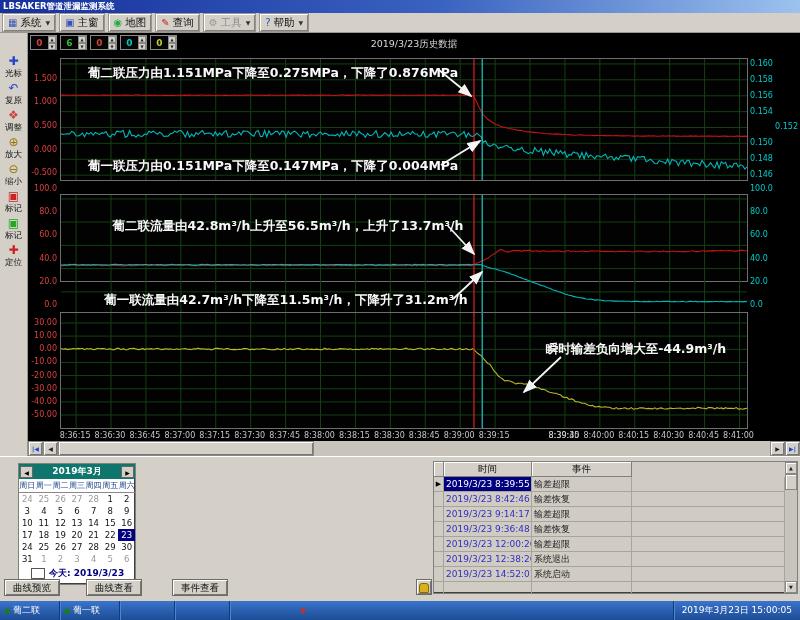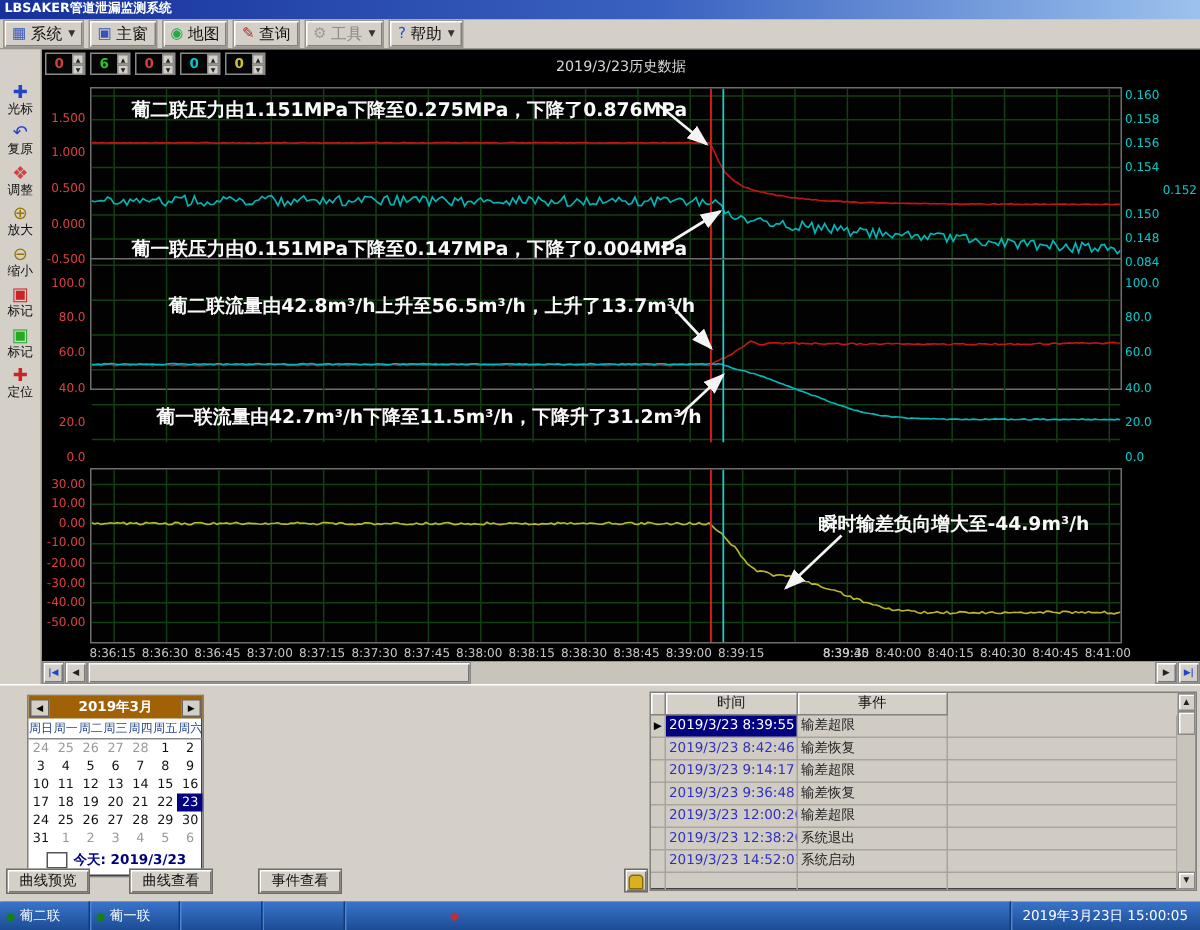--- a/index.html
+++ b/index.html
@@ -51,21 +51,21 @@
   .sbtn.blue{color:#2244cc;font-weight:bold}
   .hthumb{width:256px;height:15px;background:#d4d0c8;border:1px solid #888;box-shadow:inset 1px 1px 0 #fff,inset -1px -1px 0 #777;box-sizing:border-box;cursor:pointer}
   .htrack{flex:1}
 
   
   .bottom-panel{position:absolute;left:0;top:456px;width:800px;height:145px;background:#d4d0c8;border-top:1px solid #fff;box-sizing:border-box}
 
   
   .calendar{position:absolute;left:18px;top:6px;width:118px;height:122px;background:#fff;
     border:1px solid #808080;box-shadow:inset -1px -1px 0 #404040;font-size:8.5px;box-sizing:border-box}
-  .cal-head{height:15px;background:#a16207;display:flex;align-items:center;justify-content:space-between;padding:0 1px}
+  .cal-head{height:15px;background:#0f766e;display:flex;align-items:center;justify-content:space-between;padding:0 1px}
   .cal-nav{width:13px;height:12px;background:#d4d0c8;border:1px solid #666;font-size:6px;line-height:11px;text-align:center;color:#000;cursor:pointer;box-sizing:border-box}
   .cal-title{color:#fff;font-size:9px;font-weight:bold}
   .cal-week{display:flex;border-bottom:1px solid #888;color:#224488}
   .cal-week span{flex:1;text-align:center;line-height:13px;font-size:8px}
   .cal-row{display:flex}
   .cal-row span{flex:1;text-align:center;line-height:12px;font-size:8.5px;color:#111;cursor:pointer}
   .cal-row span.muted{color:#999}
   .cal-row span.sel{background:#000080;color:#fff}
   .cal-today{display:flex;align-items:center;gap:4px;padding:2px 0 0 12px}
   .cal-box{width:12px;height:9px;background:#fff;border:1px solid #555;display:inline-block}
@@ -258,21 +258,21 @@
         <line x1="0" y1="116.16" x2="686" y2="116.16" stroke="#134013" stroke-width="1"></line>
         <path d="M0.0,36.3L2.1,35.9L4.3,36.3L6.4,36.0L8.6,36.2L10.7,36.3L12.9,36.1L15.0,36.2L17.2,36.2L19.3,36.3L21.4,36.1L23.6,36.4L25.7,36.1L27.9,36.3L30.0,36.2L32.2,36.4L34.3,36.2L36.4,36.2L38.6,36.3L40.7,36.3L42.9,35.9L45.0,36.4L47.2,36.1L49.3,36.3L51.4,36.1L53.6,36.3L55.7,36.4L57.9,36.0L60.0,36.2L62.2,36.1L64.3,36.0L66.5,36.1L68.6,36.2L70.7,36.5L72.9,36.0L75.0,36.0L77.2,35.9L79.3,36.3L81.5,36.3L83.6,36.4L85.8,36.3L87.9,36.1L90.0,36.4L92.2,36.3L94.3,36.0L96.5,36.5L98.6,36.2L100.8,36.3L102.9,36.4L105.0,36.3L107.2,36.5L109.3,36.4L111.5,36.3L113.6,36.5L115.8,36.2L117.9,36.2L120.0,36.0L122.2,36.4L124.3,36.1L126.5,36.4L128.6,35.9L130.8,36.2L132.9,36.3L135.1,36.4L137.2,36.4L139.3,36.0L141.5,36.0L143.6,36.2L145.8,36.3L147.9,36.0L150.1,36.3L152.2,36.2L154.3,36.5L156.5,36.1L158.6,36.3L160.8,36.2L162.9,36.4L165.1,36.1L167.2,36.5L169.4,36.2L171.5,36.3L173.6,36.1L175.8,36.3L177.9,36.4L180.1,36.2L182.2,36.2L184.4,36.1L186.5,36.1L188.7,36.0L190.8,35.9L192.9,36.5L195.1,36.1L197.2,36.2L199.4,36.1L201.5,36.3L203.7,36.4L205.8,36.4L207.9,35.9L210.1,36.2L212.2,36.2L214.4,36.2L216.5,36.3L218.7,36.3L220.8,36.1L223.0,36.3L225.1,36.4L227.2,36.3L229.4,36.1L231.5,36.1L233.7,36.0L235.8,36.1L238.0,35.9L240.1,36.3L242.2,36.1L244.4,36.4L246.5,36.3L248.7,36.1L250.8,36.0L253.0,36.3L255.1,36.0L257.3,36.1L259.4,36.4L261.5,36.1L263.7,36.1L265.8,36.2L268.0,36.1L270.1,36.2L272.3,36.5L274.4,36.3L276.5,36.2L278.7,36.0L280.8,35.9L283.0,36.0L285.1,36.4L287.3,36.1L289.4,36.4L291.6,36.1L293.7,36.3L295.8,35.9L298.0,36.0L300.1,36.0L302.3,36.1L304.4,36.0L306.6,36.2L308.7,36.0L310.8,35.9L313.0,36.4L315.1,36.0L317.3,36.4L319.4,36.0L321.6,36.4L323.7,36.0L325.8,36.0L328.0,36.1L330.1,36.1L332.3,36.3L334.4,36.3L336.6,36.3L338.7,36.2L340.9,36.3L343.0,36.4L345.1,36.2L347.3,36.2L349.4,36.2L351.6,36.2L353.7,36.3L355.9,36.4L358.0,36.0L360.2,36.2L362.3,36.0L364.4,36.3L366.6,36.0L368.7,36.4L370.9,36.3L373.0,36.0L375.2,36.1L377.3,36.2L379.4,36.5L381.6,35.9L383.7,36.4L385.9,36.2L388.0,36.2L390.2,36.2L392.3,36.1L394.4,36.3L396.6,36.1L398.7,36.0L400.9,36.3L403.0,36.4L405.2,36.1L407.3,36.0L409.5,36.2L411.6,36.2L413.7,39.0L415.9,43.6L418.0,48.3L420.2,52.1L422.3,55.9L424.5,57.9L426.6,60.0L428.8,61.8L430.9,63.0L433.0,64.5L435.2,65.8L437.3,66.1L439.5,67.2L441.6,67.9L443.8,68.3L445.9,69.0L448.0,69.2L450.2,69.9L452.3,70.2L454.5,70.6L456.6,71.4L458.8,71.3L460.9,71.5L463.1,72.2L465.2,72.7L467.3,72.9L469.5,72.7L471.6,73.4L473.8,73.2L475.9,73.8L478.1,73.7L480.2,74.3L482.3,74.0L484.5,74.5L486.6,74.8L488.8,74.9L490.9,75.0L493.1,75.1L495.2,74.9L497.3,75.1L499.5,75.1L501.6,75.7L503.8,75.3L505.9,75.8L508.1,75.6L510.2,75.9L512.4,76.2L514.5,76.2L516.6,76.0L518.8,75.9L520.9,75.9L523.1,76.2L525.2,76.2L527.4,76.2L529.5,76.2L531.6,76.5L533.8,76.6L535.9,76.4L538.1,76.5L540.2,76.5L542.4,76.6L544.5,76.6L546.7,76.7L548.8,76.5L550.9,76.7L553.1,76.7L555.2,76.5L557.4,76.7L559.5,76.9L561.7,76.7L563.8,76.9L565.9,76.8L568.1,76.7L570.2,77.0L572.4,77.1L574.5,77.1L576.7,76.8L578.8,77.2L581.0,77.1L583.1,77.1L585.2,77.1L587.4,76.8L589.5,77.1L591.7,76.8L593.8,77.0L596.0,77.2L598.1,77.3L600.3,77.0L602.4,76.8L604.5,77.3L606.7,76.9L608.8,77.0L611.0,77.1L613.1,76.8L615.3,77.4L617.4,77.0L619.5,77.3L621.7,77.2L623.8,77.0L626.0,77.3L628.1,77.1L630.3,76.9L632.4,77.4L634.6,76.9L636.7,77.2L638.8,77.3L641.0,77.0L643.1,77.2L645.3,77.1L647.4,77.1L649.6,77.0L651.7,77.3L653.8,77.0L656.0,77.2L658.1,77.4L660.3,77.2L662.4,77.0L664.6,77.1L666.7,77.4L668.9,77.2L671.0,77.2L673.1,77.5L675.3,77.1L677.4,77.1L679.6,77.4L681.7,77.4L683.9,77.1L686.0,77.4" fill="none" stroke="#c41414" stroke-width="1.1"></path>
         <path d="M0.0,74.8L2.1,75.5L4.3,75.0L6.4,74.8L8.6,75.0L10.7,72.4L12.9,73.5L15.0,76.7L17.2,77.0L19.3,76.1L21.4,74.1L23.6,77.7L25.7,73.8L27.9,75.1L30.0,73.4L32.2,76.1L34.3,73.4L36.4,74.6L38.6,75.6L40.7,73.9L42.9,74.1L45.0,72.5L47.2,76.6L49.3,78.2L51.4,75.1L53.6,76.0L55.7,72.2L57.9,72.6L60.0,72.9L62.2,71.3L64.3,78.3L66.5,77.0L68.6,71.6L70.7,76.8L72.9,76.3L75.0,78.2L77.2,75.8L79.3,77.3L81.5,77.2L83.6,75.0L85.8,75.6L87.9,72.2L90.0,73.5L92.2,72.2L94.3,73.6L96.5,75.2L98.6,73.2L100.8,74.6L102.9,77.5L105.0,77.1L107.2,77.2L109.3,74.8L111.5,74.3L113.6,72.1L115.8,73.4L117.9,71.8L120.0,71.5L122.2,74.1L124.3,78.0L126.5,72.8L128.6,78.2L130.8,75.2L132.9,77.6L135.1,73.7L137.2,75.5L139.3,73.2L141.5,71.6L143.6,75.0L145.8,74.3L147.9,74.0L150.1,74.5L152.2,77.1L154.3,72.7L156.5,76.7L158.6,74.1L160.8,76.1L162.9,73.2L165.1,71.6L167.2,78.0L169.4,77.9L171.5,74.7L173.6,75.8L175.8,75.1L177.9,72.8L180.1,75.9L182.2,71.9L184.4,72.3L186.5,72.2L188.7,74.0L190.8,76.0L192.9,77.3L195.1,72.6L197.2,71.6L199.4,77.5L201.5,77.5L203.7,71.5L205.8,77.9L207.9,71.8L210.1,75.7L212.2,74.6L214.4,72.6L216.5,72.3L218.7,75.6L220.8,71.9L223.0,72.7L225.1,78.1L227.2,72.3L229.4,75.4L231.5,73.3L233.7,72.2L235.8,73.9L238.0,76.3L240.1,78.1L242.2,72.9L244.4,74.7L246.5,72.6L248.7,78.3L250.8,75.3L253.0,75.2L255.1,76.9L257.3,74.4L259.4,72.9L261.5,75.6L263.7,74.2L265.8,74.7L268.0,76.3L270.1,76.0L272.3,76.1L274.4,76.7L276.5,75.0L278.7,77.6L280.8,73.1L283.0,76.5L285.1,71.9L287.3,76.0L289.4,76.5L291.6,72.2L293.7,73.3L295.8,76.9L298.0,72.3L300.1,74.5L302.3,75.5L304.4,78.2L306.6,74.4L308.7,76.6L310.8,76.3L313.0,74.4L315.1,71.7L317.3,78.4L319.4,78.2L321.6,76.0L323.7,73.6L325.8,75.2L328.0,77.5L330.1,73.0L332.3,77.5L334.4,76.8L336.6,77.3L338.7,72.6L340.9,76.4L343.0,75.9L345.1,74.6L347.3,73.4L349.4,75.5L351.6,72.5L353.7,75.0L355.9,75.0L358.0,77.4L360.2,76.5L362.3,72.4L364.4,77.9L366.6,78.1L368.7,75.2L370.9,75.0L373.0,73.0L375.2,78.2L377.3,72.4L379.4,74.1L381.6,72.6L383.7,72.8L385.9,75.9L388.0,74.6L390.2,73.8L392.3,73.1L394.4,74.1L396.6,77.7L398.7,76.1L400.9,74.8L403.0,72.6L405.2,78.3L407.3,74.0L409.5,76.7L411.6,77.4L413.7,76.5L415.9,74.2L418.0,76.2L420.2,77.9L422.3,83.4L424.5,81.9L426.6,85.8L428.8,87.3L430.9,86.5L433.0,84.9L435.2,86.3L437.3,89.6L439.5,88.4L441.6,88.2L443.8,86.9L445.9,86.3L448.0,88.2L450.2,88.6L452.3,91.6L454.5,91.9L456.6,90.1L458.8,90.4L460.9,88.1L463.1,92.5L465.2,93.2L467.3,94.6L469.5,93.3L471.6,94.5L473.8,88.5L475.9,91.7L478.1,92.5L480.2,89.3L482.3,96.4L484.5,91.1L486.6,94.3L488.8,90.0L490.9,93.9L493.1,96.4L495.2,90.9L497.3,94.6L499.5,91.6L501.6,94.6L503.8,92.7L505.9,98.3L508.1,95.6L510.2,96.1L512.4,92.9L514.5,94.0L516.6,94.1L518.8,99.0L520.9,93.5L523.1,99.5L525.2,93.4L527.4,98.2L529.5,95.9L531.6,97.7L533.8,99.6L535.9,96.8L538.1,97.0L540.2,98.1L542.4,96.4L544.5,95.3L546.7,99.7L548.8,97.7L550.9,97.5L553.1,101.2L555.2,98.1L557.4,100.5L559.5,96.7L561.7,97.3L563.8,96.4L565.9,96.6L568.1,97.0L570.2,102.3L572.4,97.5L574.5,101.9L576.7,97.6L578.8,98.3L581.0,97.6L583.1,97.5L585.2,102.7L587.4,101.5L589.5,100.1L591.7,102.3L593.8,104.5L596.0,104.7L598.1,101.6L600.3,102.5L602.4,102.9L604.5,104.6L606.7,100.1L608.8,105.5L611.0,100.4L613.1,101.4L615.3,102.3L617.4,106.7L619.5,102.1L621.7,101.1L623.8,105.0L626.0,101.6L628.1,101.3L630.3,107.5L632.4,103.8L634.6,104.4L636.7,104.6L638.8,106.8L641.0,101.3L643.1,104.4L645.3,108.1L647.4,106.6L649.6,103.8L651.7,107.0L653.8,109.1L656.0,103.0L658.1,109.3L660.3,102.7L662.4,104.6L664.6,103.3L666.7,109.0L668.9,106.5L671.0,108.4L673.1,104.4L675.3,104.0L677.4,107.8L679.6,105.8L681.7,106.6L683.9,110.1L686.0,107.8" fill="none" stroke="#00b8b8" stroke-width="1.1"></path>
         <line x1="412.972" y1="0" x2="412.972" y2="121" stroke="#e02020" stroke-width="1.2"></line>
         <line x1="421.204" y1="0" x2="421.204" y2="121" stroke="#20c8c8" stroke-width="1.2"></line>
         <line x1="378" y1="11" x2="410" y2="37" stroke="#f4f4f4" stroke-width="1.8" marker-end="url(#arw0)"></line>
         <text x="212" y="18" text-anchor="middle" fill="#f8f8f8" font-size="12.5" font-weight="bold">葡二联压力由1.151MPa下降至0.275MPa，下降了0.876MPa</text>
         <line x1="380" y1="106" x2="419" y2="82" stroke="#f4f4f4" stroke-width="1.8" marker-end="url(#arw0)"></line>
         <text x="212" y="111" text-anchor="middle" fill="#f8f8f8" font-size="12.5" font-weight="bold">葡一联压力由0.151MPa下降至0.147MPa，下降了0.004MPa</text>
       </svg></div>
-  <div class="chart-panel" style="top:139px;height:88px"><svg width="686" height="122">
+  <div class="chart-panel" style="top:161px;height:88px"><svg width="686" height="122">
         <defs>
           <marker id="arw1" markerWidth="9" markerHeight="7" refX="7" refY="3" orient="auto">
             <path d="M0,0 L8,3 L0,6 Z" fill="#f4f4f4"></path>
           </marker>
         </defs>
         <line x1="15.091999999999999" y1="0" x2="15.091999999999999" y2="122" stroke="#134013" stroke-width="1"></line>
         <line x1="50.00939999999999" y1="0" x2="50.00939999999999" y2="122" stroke="#134013" stroke-width="1"></line>
         <line x1="84.9268" y1="0" x2="84.9268" y2="122" stroke="#134013" stroke-width="1"></line>
         <line x1="119.8442" y1="0" x2="119.8442" y2="122" stroke="#134013" stroke-width="1"></line>
         <line x1="154.7616" y1="0" x2="154.7616" y2="122" stroke="#134013" stroke-width="1"></line>
@@ -373,21 +373,21 @@
     <div class="axlab" style="left: 0px; width: 29px; text-align: right; top: 87.913px; color: rgb(221, 64, 64);">0.500</div>
     <div class="axlab" style="left: 0px; width: 29px; text-align: right; top: 111.508px; color: rgb(221, 64, 64);">0.000</div>
     <div class="axlab" style="left: 0px; width: 29px; text-align: right; top: 135.103px; color: rgb(221, 64, 64);">-0.500</div>
     <div class="axlab" style="left: 722px; width: 48px; top: 25.961px; color: rgb(0, 204, 204);">0.160</div>
     <div class="axlab" style="left: 722px; width: 48px; top: 41.812px; color: rgb(0, 204, 204);">0.158</div>
     <div class="axlab" style="left: 722px; width: 48px; top: 57.784px; color: rgb(0, 204, 204);">0.156</div>
     <div class="axlab" style="left: 722px; width: 48px; top: 73.635px; color: rgb(0, 204, 204);">0.154</div>
     <div class="axlab" style="left: 722px; width: 48px; top: 89.486px; color: rgb(0, 204, 204); text-align: right;">0.152</div>
     <div class="axlab" style="left: 722px; width: 48px; top: 105.337px; color: rgb(0, 204, 204);">0.150</div>
     <div class="axlab" style="left: 722px; width: 48px; top: 121.309px; color: rgb(0, 204, 204);">0.148</div>
-    <div class="axlab" style="left: 722px; width: 48px; top: 137.16px; color: rgb(0, 204, 204);">0.084</div>
+    <div class="axlab" style="left: 722px; width: 48px; top: 137.16px; color: rgb(0, 204, 204);">0.146</div>
     <div class="axlab" style="left: 0px; width: 29px; text-align: right; top: 150.904px; color: rgb(221, 64, 64);">100.0</div>
     <div class="axlab" style="left: 0px; width: 29px; text-align: right; top: 174.084px; color: rgb(221, 64, 64);">80.0</div>
     <div class="axlab" style="left: 0px; width: 29px; text-align: right; top: 197.386px; color: rgb(221, 64, 64);">60.0</div>
     <div class="axlab" style="left: 0px; width: 29px; text-align: right; top: 220.566px; color: rgb(221, 64, 64);">40.0</div>
     <div class="axlab" style="left: 0px; width: 29px; text-align: right; top: 243.868px; color: rgb(221, 64, 64);">20.0</div>
     <div class="axlab" style="left: 0px; width: 29px; text-align: right; top: 267.048px; color: rgb(221, 64, 64);">0.0</div>
     <div class="axlab" style="left: 722px; width: 48px; top: 150.904px; color: rgb(0, 204, 204);">100.0</div>
     <div class="axlab" style="left: 722px; width: 48px; top: 174.084px; color: rgb(0, 204, 204);">80.0</div>
     <div class="axlab" style="left: 722px; width: 48px; top: 197.386px; color: rgb(0, 204, 204);">60.0</div>
     <div class="axlab" style="left: 722px; width: 48px; top: 220.566px; color: rgb(0, 204, 204);">40.0</div>

